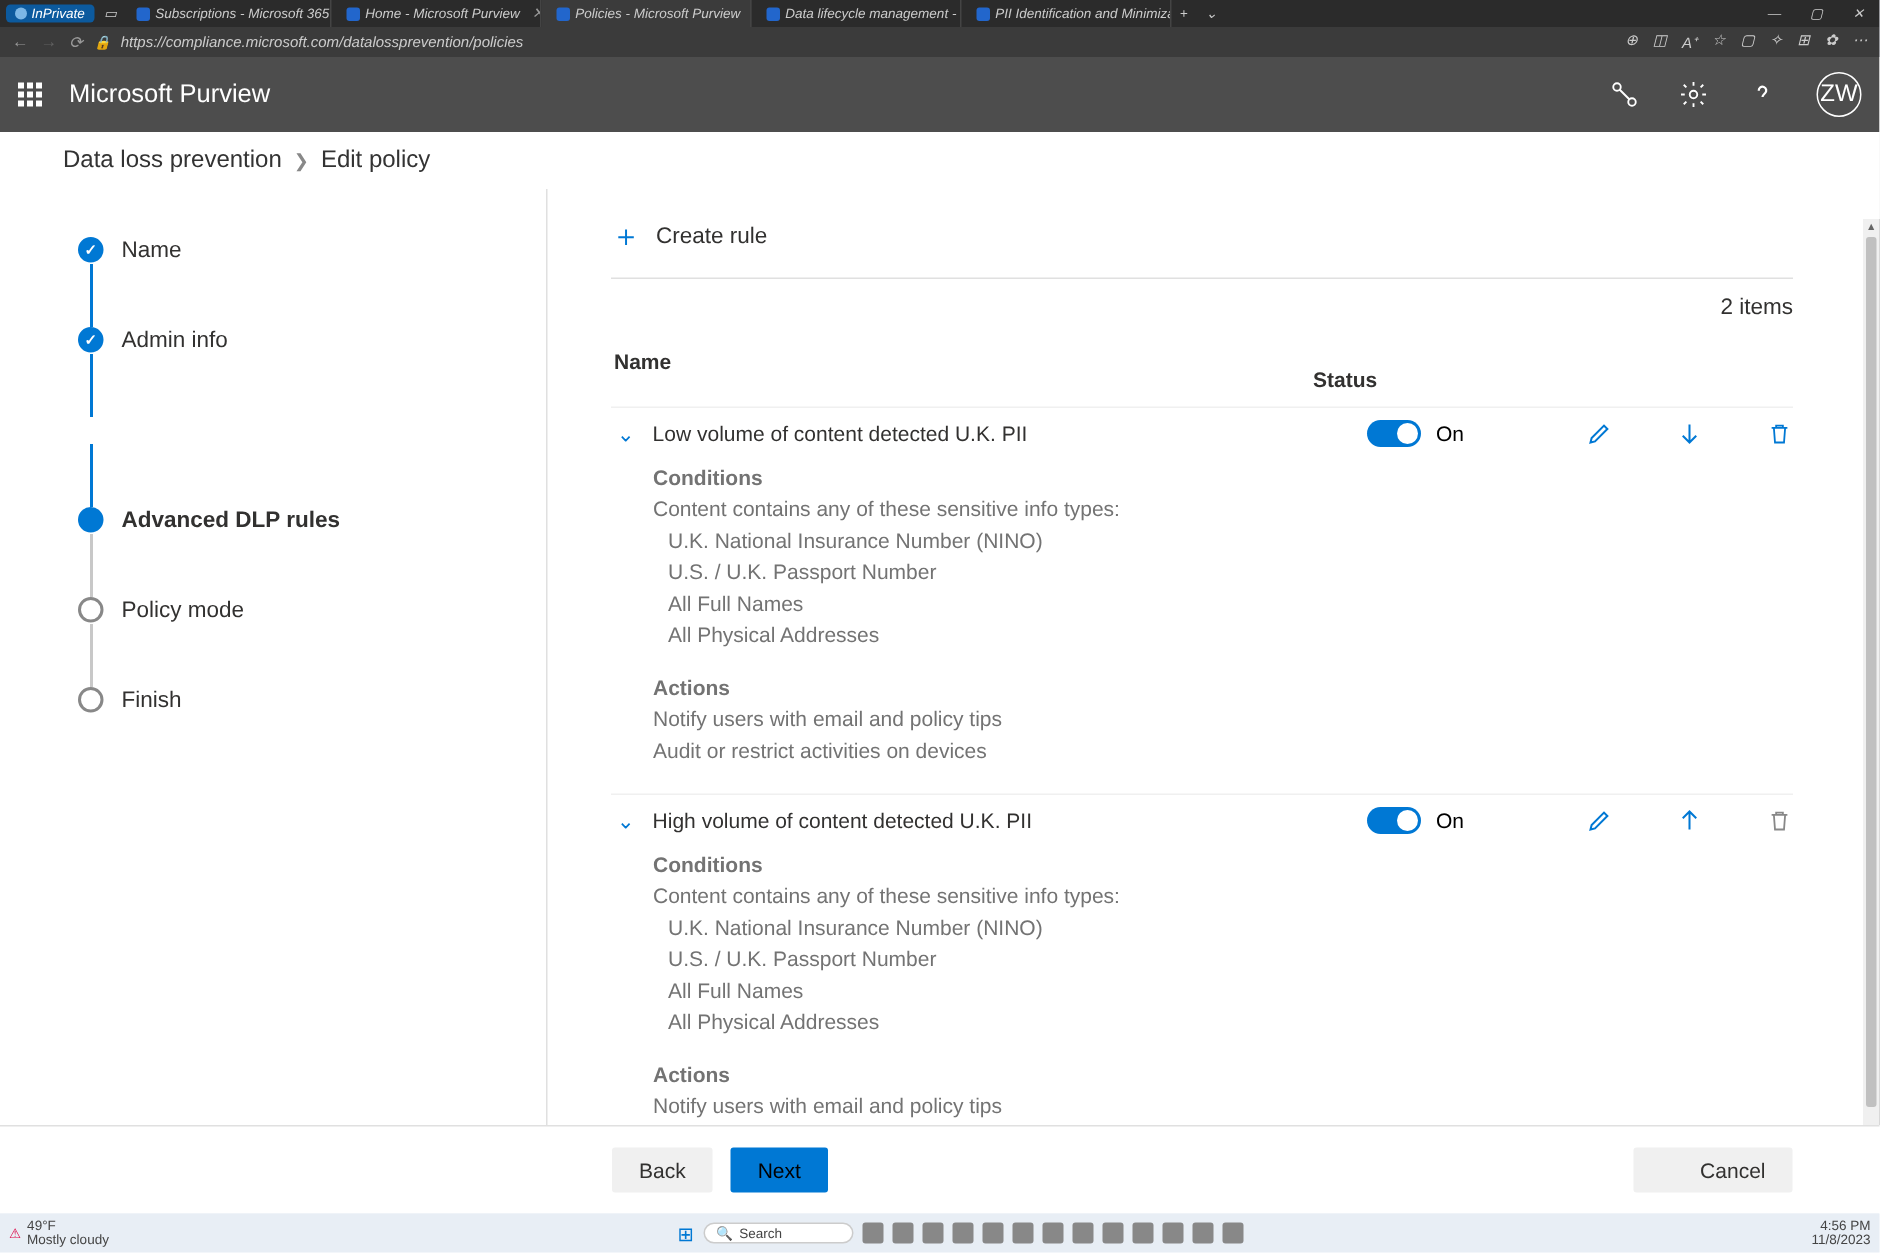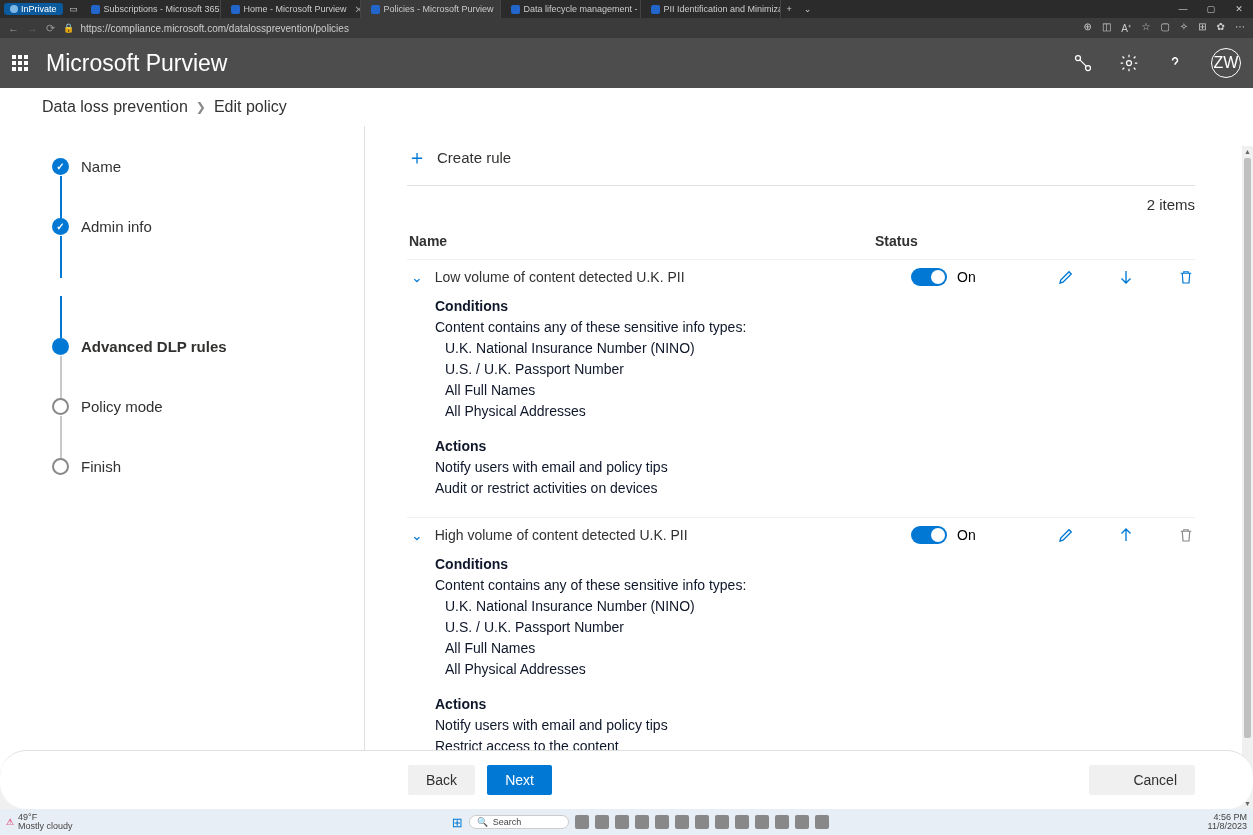--- a/index.html
+++ b/index.html
@@ -1,40 +1,40 @@
 <!DOCTYPE html>
 <html><head>
 <meta charset="utf-8">
 <style>
 * { margin: 0; padding: 0; box-sizing: border-box; font-family: "Segoe UI", -apple-system, sans-serif; }
 body { background: #f0f0f0; overflow: hidden; width: 1253px; height: 835px; position: relative; }
 
 
-.browser-chrome { background: #0f172a; color: #fff; }
+.browser-chrome { background: #0f172a; color: #fff; font-style: italic; }
 .tab-strip { display: flex; align-items: center; height: 18px; background: #2b2b2b; font-size: 9px; }
 .inprivate { background: #0c5a9e; color: #fff; padding: 1px 6px; border-radius: 3px; margin: 0 4px; font-size: 9px; display:flex; align-items:center; gap:3px;}
 .inprivate::before{content:""; width:8px; height:8px; border-radius:50%; background:#7cb7e6;}
 .tab { display: flex; align-items: center; padding: 0 10px; height: 18px; border-right: 1px solid #444; color: #ccc; gap: 4px; max-width:140px; white-space:nowrap; overflow:hidden;}
 .tab.active { background: #3b3b3b; }
 .tab .favicon { width: 9px; height: 9px; background: #2266cc; border-radius: 2px; flex-shrink:0;}
 .tab .close { margin-left: 4px; color:#999; font-size:10px;}
 .tab-new { padding: 0 6px; color: #ccc; }
 .window-controls { margin-left: auto; display: flex; }
 .window-controls span { width: 28px; text-align: center; color: #ccc; font-size:9px;}
 .addr-bar { display: flex; align-items: center; height: 20px; background: #3b3b3b; padding: 0 8px; font-size: 10px; gap: 8px; }
 .addr-bar .nav-btn { color: #999; font-size: 11px; }
 .url-box { flex: 1; display:flex; align-items:center; gap:6px; color:#ccc;}
 .url-box .lock { font-size:9px;}
 .addr-right { display:flex; gap:10px; color:#ccc; font-size:10px;}
 
 
 .purview-header { background: #4d4d4d; color: #fff; height: 50px; display: flex; align-items: center; padding: 0 12px; }
 .waffle { display: grid; grid-template-columns: repeat(3,4px); grid-template-rows: repeat(3,4px); gap: 2px; margin-right: 18px; cursor:pointer;}
 .waffle span { background: #fff; width: 4px; height: 4px; }
-.purview-title { font-size: 23px; font-weight: 500; }
+.purview-title { font-size: 17px; font-weight: 500; }
 .hdr-right { margin-left: auto; display: flex; align-items: center; gap: 26px; }
 .hdr-icon { width: 20px; height: 20px; color: #fff; cursor:pointer; display:flex; align-items:center; justify-content:center;}
 .avatar { width: 30px; height: 30px; border: 1.5px solid #fff; border-radius: 50%; display: flex; align-items: center; justify-content: center; font-size: 16px; cursor:pointer;}
 
 
 .breadcrumb { background: #fff; padding: 10px 0 10px 42px; font-size: 16px; color: #333; display:flex; align-items:center; gap:8px; border-bottom:0;}
 .breadcrumb .sep { color: #888; font-size:12px;}
 
 
 .main { display: flex; background: #fff; height: 654px; position: relative; }
@@ -50,40 +50,40 @@
 .step-label { font-size: 15px; color: #323130; }
 .step.current .step-label { font-weight: 600; }
 .step-wrap { height: 60px; position:relative;}
 
 .right-panel { flex: 1; padding: 14px 58px 0 42px; overflow-y: auto; position:relative;}
 .create-rule { display: flex; align-items: center; gap: 10px; font-size: 15px; color: #323130; cursor: pointer; padding: 4px 0 14px 0;}
 .plus-ico { color: #0078d4; font-size: 20px; font-weight:300;}
 .divider-count { border-top: 1px solid #e0e0e0; padding-top: 10px; text-align: right; font-size: 15px; color: #323130; padding-bottom:10px;}
 .rules-header { display: flex; padding: 10px 0; font-size: 14px; color: #323130; font-weight:600;}
 .col-name { flex: 1; padding-left:2px;}
-.col-status { width: 320px; }
+.col-status { width: 320px; margin-top: 12px; }
 .rule-row { border-top: 1px solid #f0f0f0; padding: 8px 0;}
 .rule-head { display: flex; align-items: center; }
 .chev { color: #0078d4; margin: 0 12px 0 4px; cursor:pointer; transform: rotate(180deg); font-size:14px;}
 .rule-name { flex: 1; font-size: 14px; color: #323130; }
 .toggle { width: 36px; height: 18px; background: #0078d4; border-radius: 10px; position: relative; cursor:pointer; margin-right:10px;}
 .toggle::after { content:""; position:absolute; right:2px; top:2px; width:14px; height:14px; background:#fff; border-radius:50%;}
 .status-txt { width: 100px; font-size:14px;}
 .action-icons { display: flex; gap: 42px; align-items:center;}
 .action-icons .ico { color: #0078d4; cursor: pointer; width:18px; height:18px; display:flex; align-items:center; justify-content:center;}
 .action-icons .ico.grey { color:#888;}
-.rule-body { padding: 4px 0 10px 28px; font-size: 14px; color: #0f172a; line-height: 1.5;}
+.rule-body { padding: 4px 0 10px 28px; font-size: 14px; color: #737373; line-height: 1.5;}
 .rule-body .sect { font-weight: 600; margin-top: 6px;}
 .rule-body .indent { padding-left: 10px;}
 
 
-.footer { position: absolute; bottom: 26px; left: 0; right: 0; background: #fff; border-top: 1px solid #e0e0e0; padding: 14px 58px 14px 408px; display: flex; gap: 12px; align-items:center;border-radius:26px;}
+.footer { position: absolute; bottom: 26px; left: 0; right: 0; background: #fff; border-top: 1px solid #e0e0e0; padding: 14px 58px 14px 408px; display: flex; gap: 12px; align-items:center;}
 .btn { padding: 7px 18px; font-size: 14px; border: none; cursor: pointer; border-radius:2px;}
 .btn.secondary { background: #f0f0f0; color: #323130; }
-.btn.primary { background: #0078d4; color: #ffffff; }
+.btn.primary { background: #0078d4; color: #000000; }
 .btn.cancel { background: #f0f0f0; color: #323130; margin-left: auto; padding-left: 44px; }
 
 
 .taskbar { position: absolute; bottom: 0; left: 0; right: 0; height: 26px; background: #e8eef5; display: flex; align-items: center; font-size: 9px; color: #444; padding: 0 6px;}
 .weather { display:flex; align-items:center; gap:4px; line-height:1;}
 .tb-center { margin: 0 auto; display:flex; align-items:center; gap:6px;}
 .tb-search { display:flex; align-items:center; background:#fff; border:1px solid #ccc; border-radius:12px; padding:1px 8px; width:100px; gap:4px;}
 .tb-icons { display:flex; gap:6px;}
 .tb-icons span { width:14px; height:14px; background:#888; border-radius:2px;}
 .tb-right { display:flex; align-items:center; gap:6px; line-height:1;}

